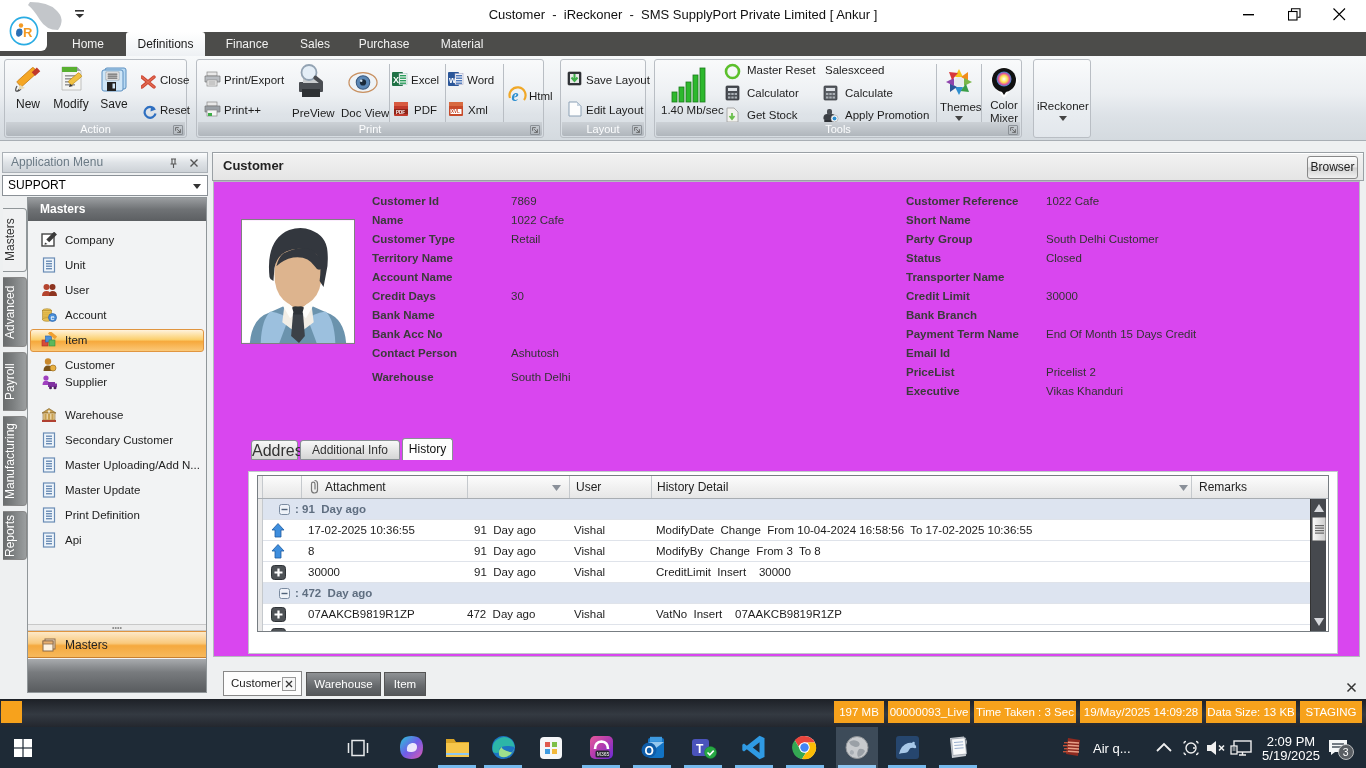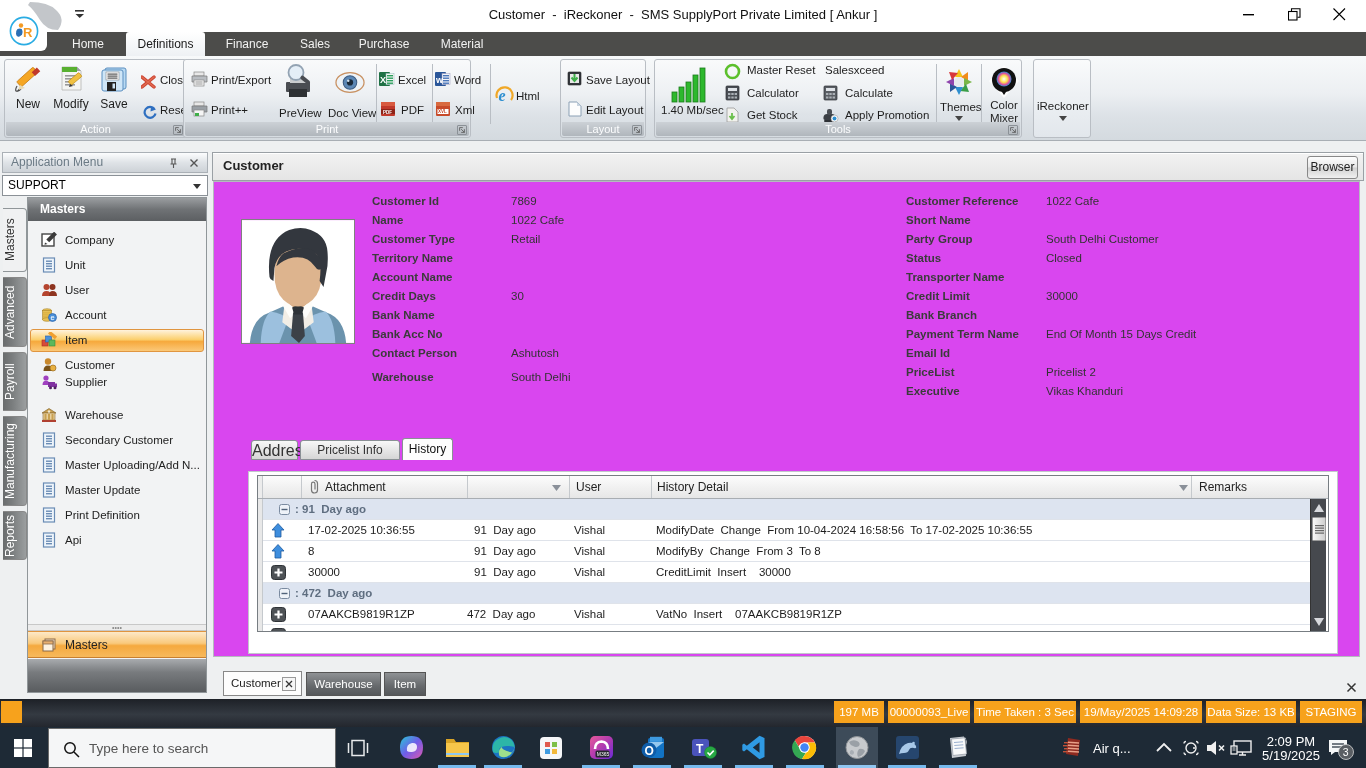--- a/index.html
+++ b/index.html
@@ -130,21 +130,21 @@
           <path d="M11.5 4 A5.5 5.5 0 1 0 12.5 8.5" fill="none" stroke="#2e6fc0" stroke-width="2.2"></path>
           <path d="M8 1 L13 4.5 L7.5 6.5 Z" fill="#2e6fc0"></path>
         </svg>
       <div class="smalltxt" style="left:155px;top:44px">Reset</div>
       <div class="rglabel" style="background:linear-gradient(#ccd1d6,#b0b6bc)">Action</div>
       <svg class="launcher" viewBox="0 0 10 10">
           <path d="M2 2 H6 M2 2 V6 M4 4 L8 8 M8 4 V8 M4 8 H8" stroke="#555" stroke-width="1"></path>
         </svg>
     </div>
 
-    <div class="rgroup" style="left:183px;width:288px">
+    <div class="rgroup" style="left:196px;width:348px">
       <svg class="abs" style="left:7px;top:11px" width="17" height="16" viewBox="0 0 17 16">
           <rect x="3" y="1" width="10" height="4" fill="#e8e8e8" stroke="#888" stroke-width="0.7"></rect>
           <path d="M1 5 H16 V11 H1 Z" fill="#b9bdc2" stroke="#777" stroke-width="0.7"></path>
           <rect x="3" y="9" width="10" height="6" fill="#f5f5f5" stroke="#888" stroke-width="0.7"></rect>
           <rect x="4.5" y="10.5" width="7" height="1" fill="#999"></rect>
           <rect x="4.5" y="12.5" width="7" height="1" fill="#999"></rect>
         </svg>
       <div class="smalltxt" style="left:27px;top:14px">Print/Export</div>
       <svg class="abs" style="left:7px;top:41px" width="17" height="16" viewBox="0 0 17 16">
           <rect x="3" y="1" width="10" height="4" fill="#e8e8e8" stroke="#888" stroke-width="0.7"></rect>
@@ -585,21 +585,21 @@
           <div class="flbl" style="left:692px;top:146px">Payment Term Name</div>
             <div class="fval" style="left:832px;top:146px">End Of Month 15 Days Credit</div>
           <div class="flbl" style="left:692px;top:165px">Email Id</div>
           <div class="flbl" style="left:692px;top:184px">PriceList</div>
             <div class="fval" style="left:832px;top:184px">Pricelist 2</div>
           <div class="flbl" style="left:692px;top:203px">Executive</div>
             <div class="fval" style="left:832px;top:203px">Vikas Khanduri</div>
         </div>
 
         <div class="abs" style="left:37px;top:258px;width:47px;height:20px;background:linear-gradient(#f8f8f8,#d5d5d5);border:1px solid #8a9095;border-radius:3px 3px 0 0;font-size:16px;color:#333;text-align:left;line-height:19px">Address</div>
-        <div class="abs" style="left:86px;top:258px;width:100px;height:20px;background:linear-gradient(#f8f8f8,#d5d5d5);border:1px solid #8a9095;border-radius:3px 3px 0 0;font-size:12px;color:#333;text-align:center;line-height:19px">Pricelist Info</div>
+        <div class="abs" style="left:86px;top:258px;width:100px;height:20px;background:linear-gradient(#f8f8f8,#d5d5d5);border:1px solid #8a9095;border-radius:3px 3px 0 0;font-size:12px;color:#333;text-align:center;line-height:19px">Additional Info</div>
         <div class="abs" style="left:188px;top:256px;width:51px;height:22px;background:#fdfdfd;border:1px solid #8a9095;border-bottom:none;border-radius:3px 3px 0 0;font-size:12px;color:#111;text-align:center;line-height:21px">History</div>
 
         <div class="abs" style="left:34px;top:289px;width:1090px;height:183px;border:1px solid #c2c7cc;background:#fff">
           <div class="abs" id="grid" style="left:8px;top:3px;width:1072px;height:157px;border:1px solid #777d82;background:#fff;overflow:hidden">
 
             <div class="abs" style="left:0;top:0;width:1070px;height:23px;background:linear-gradient(#fdfdfd,#f0f0f0 55%,#e5e5e5);border-bottom:1px solid #a8adb2">
               <div class="gh" style="left:0;width:5px;background:#ececec"></div>
               <div class="gh" style="left:5px;width:39px"></div>
               <div class="gh" style="left:44px;width:166px"><svg style="position:absolute;left:7px;top:3px" width="11" height="16" viewBox="0 0 11 16">
                     <path d="M5.5 1.5 Q8.5 1.5 8.5 4.5 L8.5 11 Q8.5 14 5.5 14 Q2.5 14 2.5 11 L2.5 5 Q2.5 3.2 4.2 3.2 Q6 3.2 6 5 L6 10.5" fill="none" stroke="#777" stroke-width="1.2"></path>
@@ -729,27 +729,20 @@
   </div>
   <div class="abs" id="taskbar">
     <svg class="abs" style="left:14px;top:12px" width="18" height="18" viewBox="0 0 18 18">
         <g fill="#fff">
           <rect x="0" y="0" width="8.4" height="8.4"></rect>
           <rect x="9.6" y="0" width="8.4" height="8.4"></rect>
           <rect x="0" y="9.6" width="8.4" height="8.4"></rect>
           <rect x="9.6" y="9.6" width="8.4" height="8.4"></rect>
         </g>
       </svg>
-    <div class="abs" style="left:48px;top:1px;width:288px;height:40px;background:#f5f6f7;border:1px solid #6a6a6a">
-      <svg class="abs" style="left:14px;top:12px" width="17" height="17" viewBox="0 0 17 17">
-          <circle cx="7" cy="7" r="5.2" fill="none" stroke="#111" stroke-width="1.5"></circle>
-          <path d="M11 11 L16 16" stroke="#111" stroke-width="1.5"></path>
-        </svg>
-      <div class="abs" style="left:40px;top:12px;font-size:13.5px;color:#555">Type here to search</div>
-    </div>
     <svg class="abs" style="left:347px;top:12px" width="22" height="18" viewBox="0 0 22 18">
         <rect x="5" y="1.5" width="12" height="15" fill="none" stroke="#e8eaec" stroke-width="1.5"></rect>
         <path d="M1.5 4 V14 M20.5 4 V14" stroke="#e8eaec" stroke-width="1.5"></path>
       </svg>
     <div id="ticons">
       <div class="abs" style="left:836px;top:0;width:42px;height:41px;background:#3d4b59"></div>
       <svg class="abs" style="left:399px;top:8px" width="25" height="25" viewBox="0 0 25 25">
           <defs>
             <linearGradient id="cop" x1="0" y1="0" x2="1" y2="1">
               <stop offset="0" stop-color="#28c9d8"></stop>

